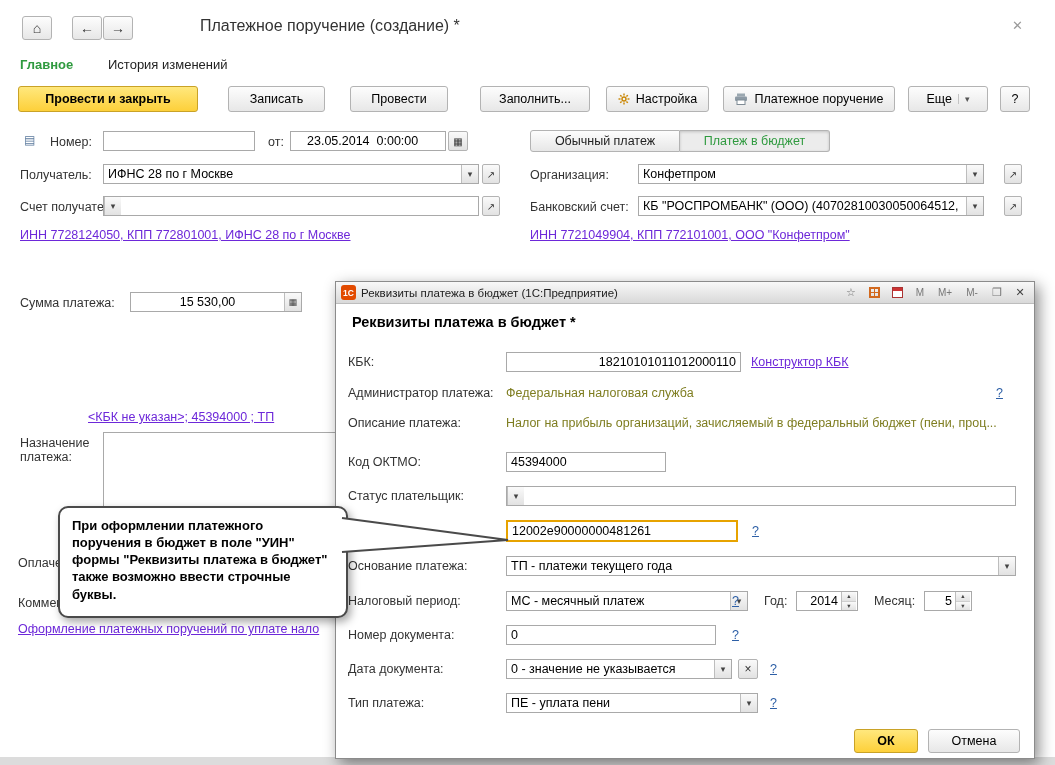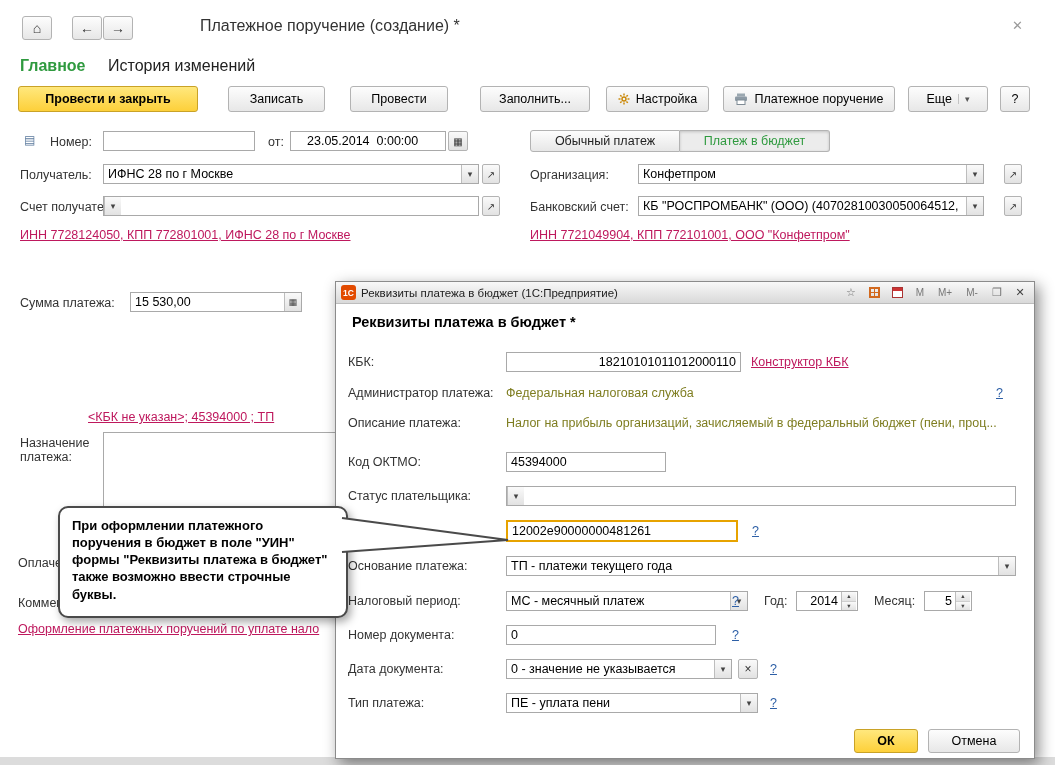--- a/index.html
+++ b/index.html
@@ -10,31 +10,31 @@
   .btn{display:flex;align-items:center;justify-content:center;gap:6px;font-size:12.5px;color:#000;
        background:linear-gradient(#fdfdfd,#e7e7e7);border:1px solid #b3b3b3;border-radius:3px;cursor:pointer;white-space:nowrap}
   .btn-yellow{background:linear-gradient(#ffe87d,#fdd03a);border:1px solid #c9a227;font-weight:bold}
   .inp{font-size:12.5px;color:#000;border:1px solid #a9a9a9;background:#fff;padding:0 4px;height:20px;font-family:"Liberation Sans",sans-serif}
   .combo{display:flex;border:1px solid #a9a9a9;background:#fff;height:20px}
   .combo input{border:none;flex:1;font-size:12.5px;padding:0 4px;min-width:0;background:transparent;font-family:"Liberation Sans",sans-serif}
   .combo .dd{width:17px;display:flex;align-items:center;justify-content:center;font-size:9px;color:#444;
              background:linear-gradient(#fafafa,#e2e2e2);border-left:1px solid #bdbdbd;cursor:pointer;flex:none}
   .sq-btn{display:flex;align-items:center;justify-content:center;font-size:10px;color:#333;
           background:linear-gradient(#fafafa,#e2e2e2);border:1px solid #b3b3b3;border-radius:2px;cursor:pointer}
-  .link{font-size:12.5px;color:#be185d;text-decoration:underline;cursor:pointer;white-space:nowrap}
+  .link{font-size:12.5px;color:#6d28d9;text-decoration:underline;cursor:pointer;white-space:nowrap}
   .help{font-size:12.5px;color:#2d5fa6;cursor:pointer;text-decoration:underline}
   .olive{font-size:12.5px;color:#7e7d20;white-space:nowrap}
   .icon-btn{display:flex;align-items:center;justify-content:center;background:linear-gradient(#fdfdfd,#e7e7e7);
             border:1px solid #b3b3b3;border-radius:3px;cursor:pointer;font-size:14px;color:#333}
   .seg-btn{height:22px;display:flex;align-items:center;justify-content:center;font-size:12.5px;
            border:1px solid #b3b3b3;background:linear-gradient(#fdfdfd,#e7e7e7);cursor:pointer}
   .seg-btn.left{border-radius:3px 0 0 3px}
   .seg-btn.right{border-radius:0 3px 3px 0;border-left:none}
   .seg-btn.active{background:#ececec;color:#2f9a3f;box-shadow:inset 0 1px 3px rgba(0,0,0,.18)}
-  .tab{font-size:16px;cursor:pointer}
+  .tab{font-size:13px;cursor:pointer}
   .tab.active{color:#2f9a3f;font-weight:bold}
   #dialog{left:335px;top:281px;width:700px;height:478px;background:#fff;border:1px solid #8b8b8b;
           box-shadow:4px 5px 14px rgba(0,0,0,.45);z-index:50;position:absolute}
   .dlg-titlebar{height:22px;background:linear-gradient(#f8f8f8,#d9d9d9);border-bottom:1px solid #bdbdbd;
                 display:flex;align-items:center;padding:0 5px;gap:5px}
   .dlg-title{font-size:11.5px;color:#222;flex:1;white-space:nowrap;overflow:hidden}
   .logo1c{width:15px;height:15px;background:#e24a00;border-radius:3px;color:#fff;font-size:8.5px;font-weight:bold;
           display:flex;align-items:center;justify-content:center;flex:none}
   .tb-ic{width:18px;height:16px;display:flex;align-items:center;justify-content:center;font-size:11px;color:#777;cursor:pointer;flex:none}
   .ic-grid{width:11px;height:11px;border:1px solid #d2691e;
@@ -45,21 +45,21 @@
   .spin input{border:none;text-align:right;padding:0 3px;font-size:12.5px;min-width:0;font-family:"Liberation Sans",sans-serif}
   .spin .arr{width:15px;display:flex;flex-direction:column;border-left:1px solid #bdbdbd;flex:none}
   .spin .arr .a{flex:1;font-size:6.5px;display:flex;align-items:center;justify-content:center;
                 background:linear-gradient(#fafafa,#e2e2e2);color:#444;cursor:pointer}
   .spin .arr .a:first-child{border-bottom:1px solid #cfcfcf}
   #callout{left:58px;top:506px;width:290px;height:112px;background:#fff;border:2px solid #4a4a4a;border-radius:10px;
            box-shadow:3px 4px 8px rgba(0,0,0,.35);z-index:70;padding:9px 12px;font-size:13px;font-weight:bold;
            color:#000;line-height:1.32;position:absolute}
   #callout-arrow{position:absolute;left:340px;top:510px;z-index:71}
   .uin-hl{border:2px solid #e7a300 !important;height:22px !important}
-  .val-right{text-align:left}
+  .val-right{text-align:center}
 </style>
 </head>
 <body>
 
 <div class="abs icon-btn" style="left:22px;top:16px;width:30px;height:24px">
     <span>⌂</span>
   </div>
 <div class="abs icon-btn" style="left:72px;top:16px;width:30px;height:24px">
     <span>←</span>
   </div>
@@ -234,21 +234,21 @@
   <div class="abs lbl" style="left:12px;top:104px">Администратор платежа:</div>
   <div class="abs olive" style="left:170px;top:104px">Федеральная налоговая служба</div>
   <div class="abs help" style="left:660px;top:104px">?</div>
 
   <div class="abs lbl" style="left:12px;top:134px">Описание платежа:</div>
   <div class="abs olive" style="left:170px;top:134px;width:515px;overflow:hidden">Налог на прибыль организаций, зачисляемый в федеральный бюджет (пени, проц...</div>
 
   <div class="abs lbl" style="left:12px;top:173px">Код ОКТМО:</div>
   <input class="abs inp" style="left: 170px; top: 170px; width: 160px;" value="45394000">
 
-  <div class="abs lbl" style="left:12px;top:207px">Статус плательщика:</div>
+  <div class="abs lbl" style="left:12px;top:207px">Статус плательщик:</div>
   <div class="abs combo" style="left:170px;top:204px;width:510px">
     <div class="dd">
         <span>▾</span>
       </div>
   </div>
 
   <div class="abs lbl" style="left:12px;top:243px">УИН:</div>
   <input class="abs inp uin-hl" style="left: 170px; top: 238px; width: 232px;" value="12002e90000000481261">
   <div class="abs help" style="left:416px;top:242px">?</div>
 

